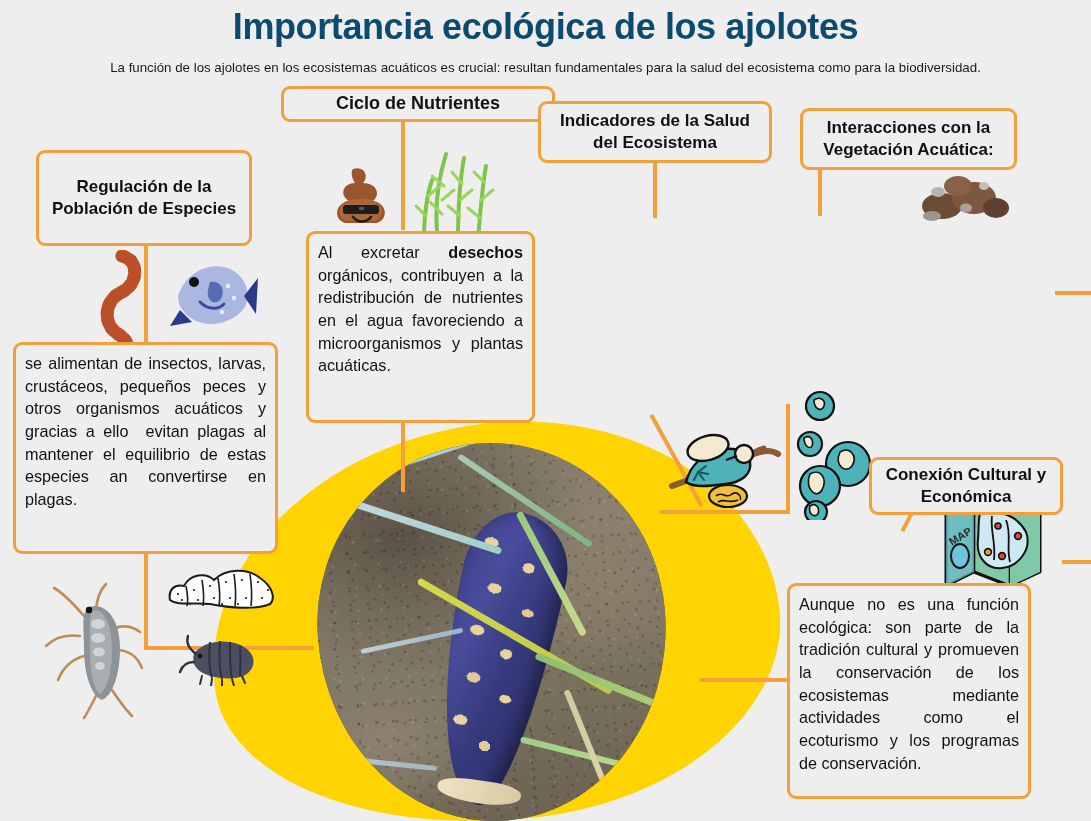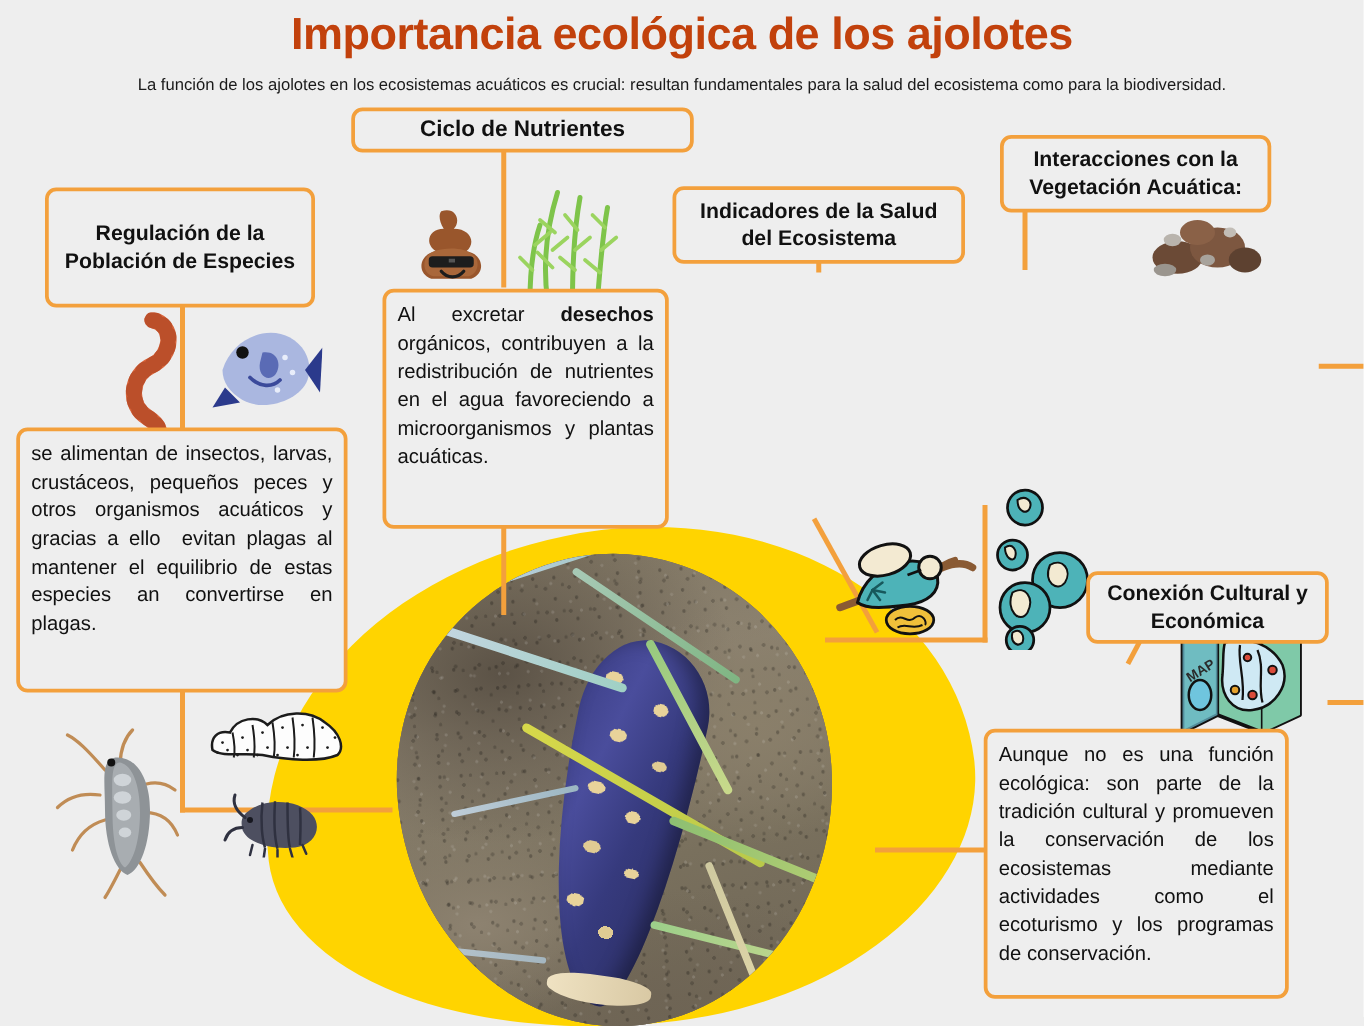--- a/index.html
+++ b/index.html
@@ -17,21 +17,21 @@
   }
 
   
   #title {
     position: absolute;
     left: 0; top: 6px;
     width: 1091px;
     text-align: center;
     font-size: 36px;
     font-weight: bold;
-    color: #c2410c;
+    color: #0c4a6e;
     letter-spacing: -0.4px;
   }
   #subtitle {
     position: absolute;
     left: 0; top: 60px;
     width: 1091px;
     text-align: center;
     font-size: 13.3px;
     color: #1a1a1a;
   }
@@ -410,21 +410,21 @@
   <div class="box head-box" style="left:36px; top:150px; width:216px; height:96px;">
     <span>Regulación de la Población de Especies</span>
   </div>
   <div class="box body-box" style="left:13px; top:342px; width:265px; height:212px;">se alimentan de insectos, larvas, crustáceos, pequeños peces y otros organismos acuáticos y gracias a ello&nbsp; evitan plagas al mantener el equilibrio de estas especies an convertirse en plagas.</div>
 
   <div class="box head-box" style="left:281px; top:86px; width:274px; height:36px; font-size:18px;">
     <span>Ciclo de Nutrientes</span>
   </div>
   <div class="box body-box" style="left:306px; top:231px; width:229px; height:192px;">Al excretar <b>desechos</b> orgánicos, contribuyen a la redistribución de nutrientes en el agua favoreciendo a microorganismos y plantas acuáticas.</div>
 
-  <div class="box head-box" style="left:538px; top:101px; width:234px; height:62px;margin-top:48px;">
+  <div class="box head-box" style="left:538px; top:101px; width:234px; height:62px;">
     <span>Indicadores de la Salud del Ecosistema</span>
   </div>
 
   <div class="box head-box" style="left:800px; top:108px; width:217px; height:62px;">
     <span>Interacciones con la Vegetación Acuática:</span>
   </div>
 
   <div class="box head-box" style="left:869px; top:421px; width:194px; height:58px;margin-top:36px;">
     <span>Conexión Cultural y Económica</span>
   </div>

